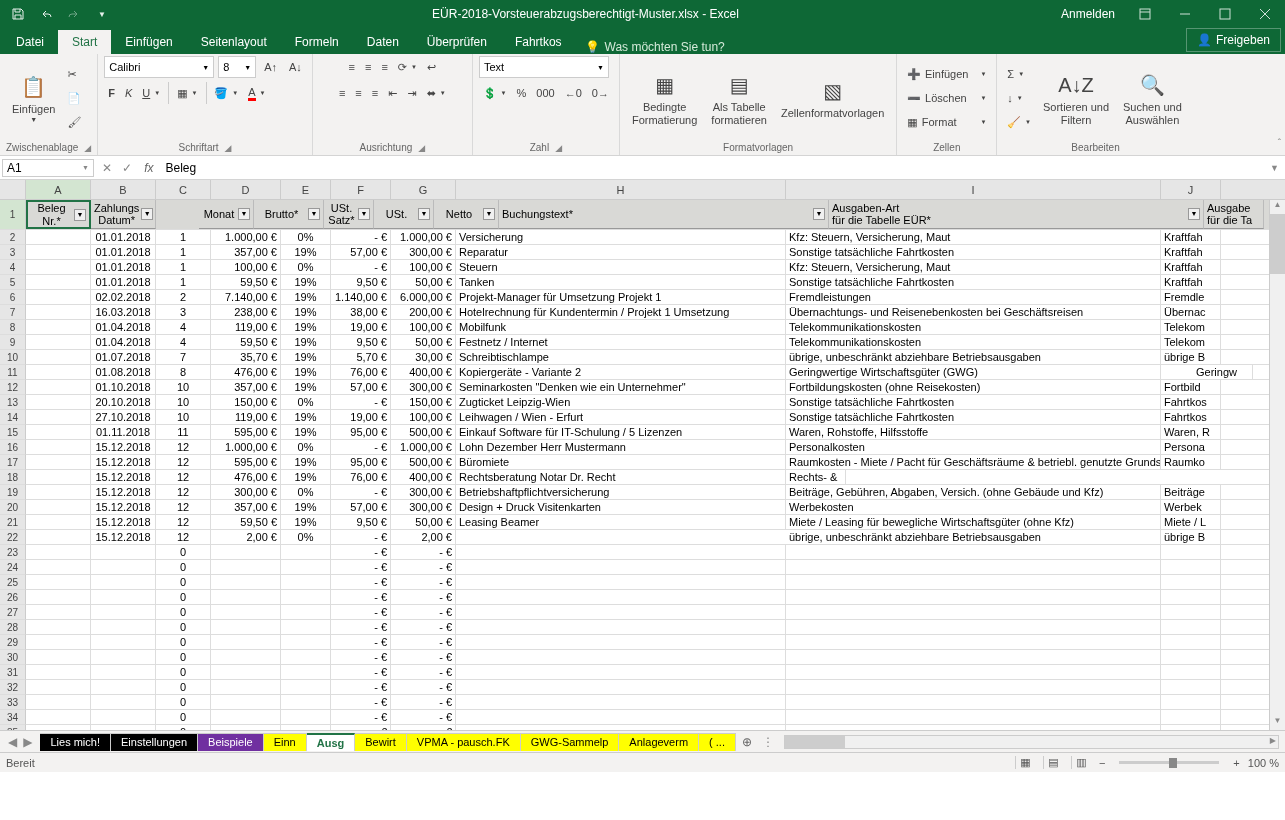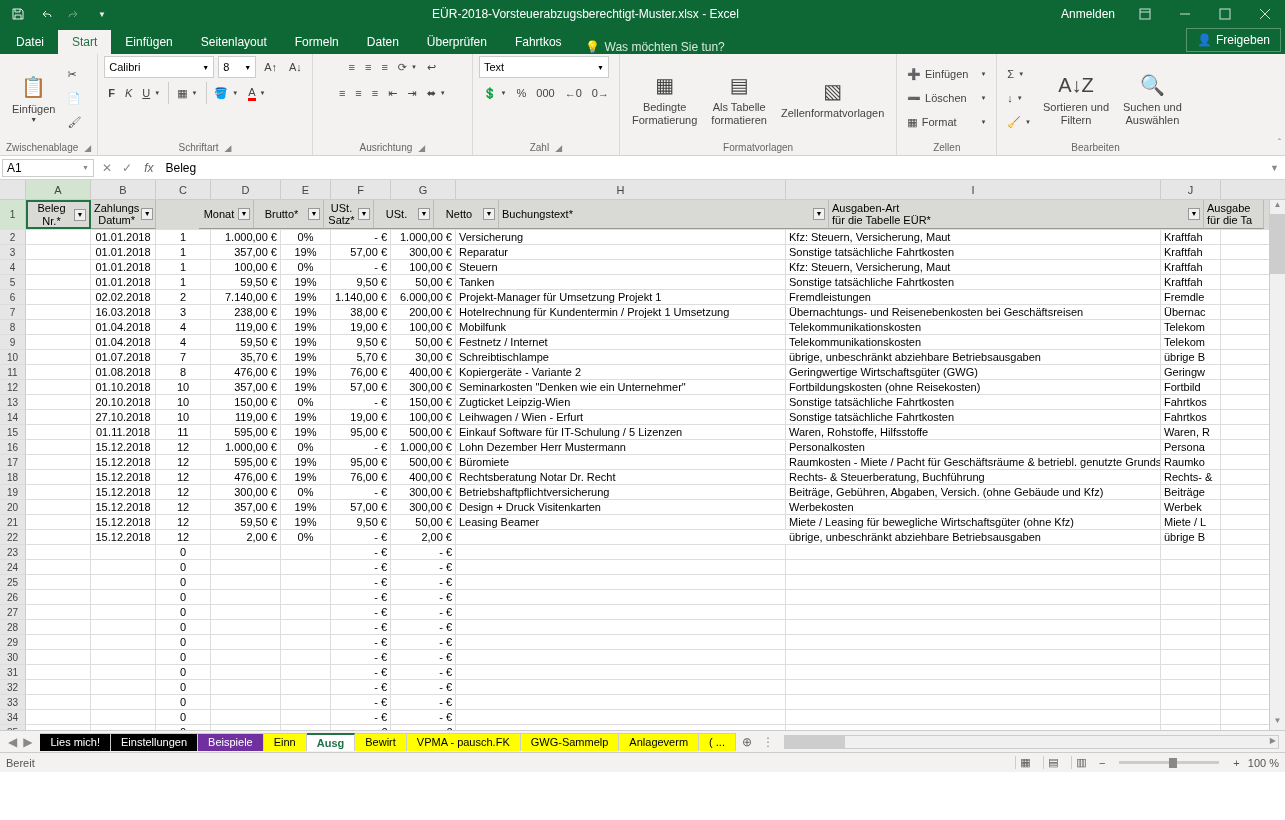--- a/index.html
+++ b/index.html
@@ -567,21 +567,21 @@
       <div class="gridrow">
         <div class="cell c" style="width: 65px;"></div>
         <div class="cell c" style="width: 65px;">01.08.2018</div>
         <div class="cell c" style="width: 55px;">8</div>
         <div class="cell r" style="width: 70px;">476,00 €</div>
         <div class="cell c" style="width: 50px;">19%</div>
         <div class="cell r" style="width: 60px;">76,00 €</div>
         <div class="cell r" style="width: 65px;">400,00 €</div>
         <div class="cell " style="width: 330px;">Kopiergeräte - Variante 2</div>
         <div class="cell " style="width: 375px;">Geringwertige Wirtschaftsgüter (GWG)</div>
-        <div class="cell " style="width: 60px;">Geringw</div>
+        <div class="cell " style="width: 60px; margin-left: 32px;">Geringw</div>
       </div>
       <div class="gridrow">
         <div class="cell c" style="width: 65px;"></div>
         <div class="cell c" style="width: 65px;">01.10.2018</div>
         <div class="cell c" style="width: 55px;">10</div>
         <div class="cell r" style="width: 70px;">357,00 €</div>
         <div class="cell c" style="width: 50px;">19%</div>
         <div class="cell r" style="width: 60px;">57,00 €</div>
         <div class="cell r" style="width: 65px;">300,00 €</div>
         <div class="cell " style="width: 330px;">Seminarkosten "Denken wie ein Unternehmer"</div>
@@ -650,21 +650,20 @@
       </div>
       <div class="gridrow">
         <div class="cell c" style="width: 65px;"></div>
         <div class="cell c" style="width: 65px;">15.12.2018</div>
         <div class="cell c" style="width: 55px;">12</div>
         <div class="cell r" style="width: 70px;">476,00 €</div>
         <div class="cell c" style="width: 50px;">19%</div>
         <div class="cell r" style="width: 60px;">76,00 €</div>
         <div class="cell r" style="width: 65px;">400,00 €</div>
         <div class="cell " style="width: 330px;">Rechtsberatung Notar Dr. Recht</div>
-        <div class="cell " style="width: 375px;">Rechts- &amp; Steuerberatung, Buchführung</div>
         <div class="cell " style="width: 60px;">Rechts- &amp;</div>
       </div>
       <div class="gridrow">
         <div class="cell c" style="width: 65px;"></div>
         <div class="cell c" style="width: 65px;">15.12.2018</div>
         <div class="cell c" style="width: 55px;">12</div>
         <div class="cell r" style="width: 70px;">300,00 €</div>
         <div class="cell c" style="width: 50px;">0%</div>
         <div class="cell r" style="width: 60px;">-   €</div>
         <div class="cell r" style="width: 65px;">300,00 €</div>

